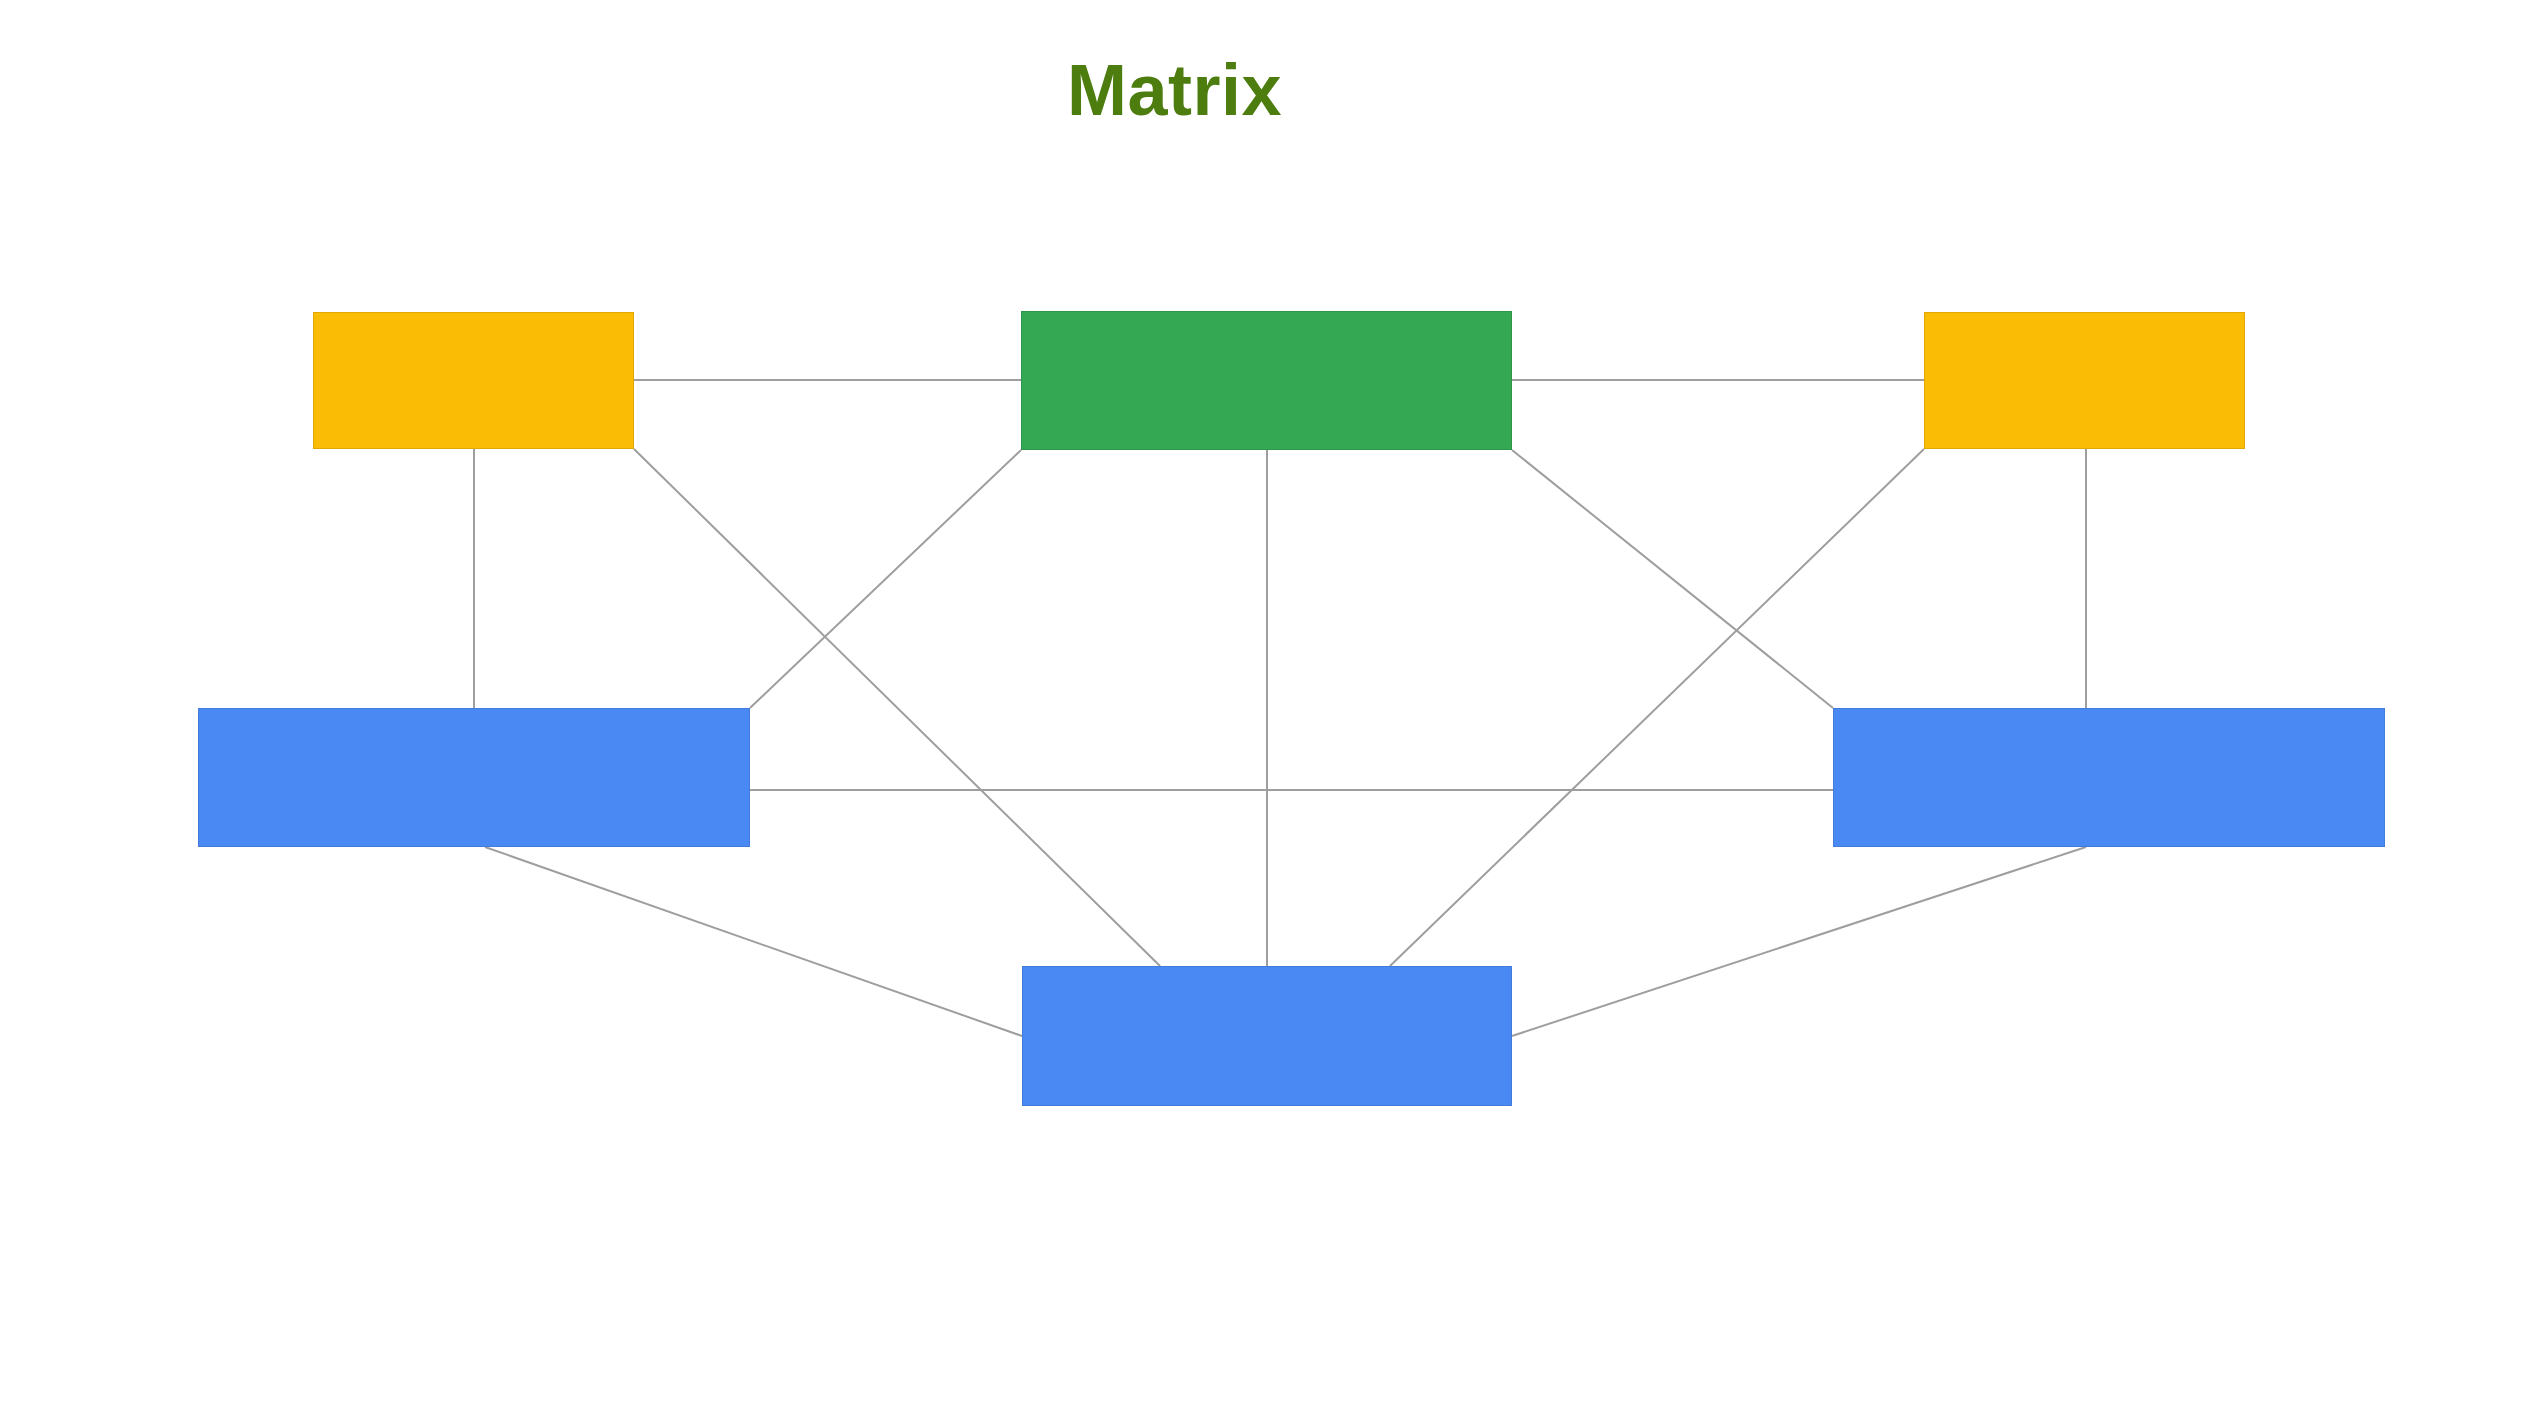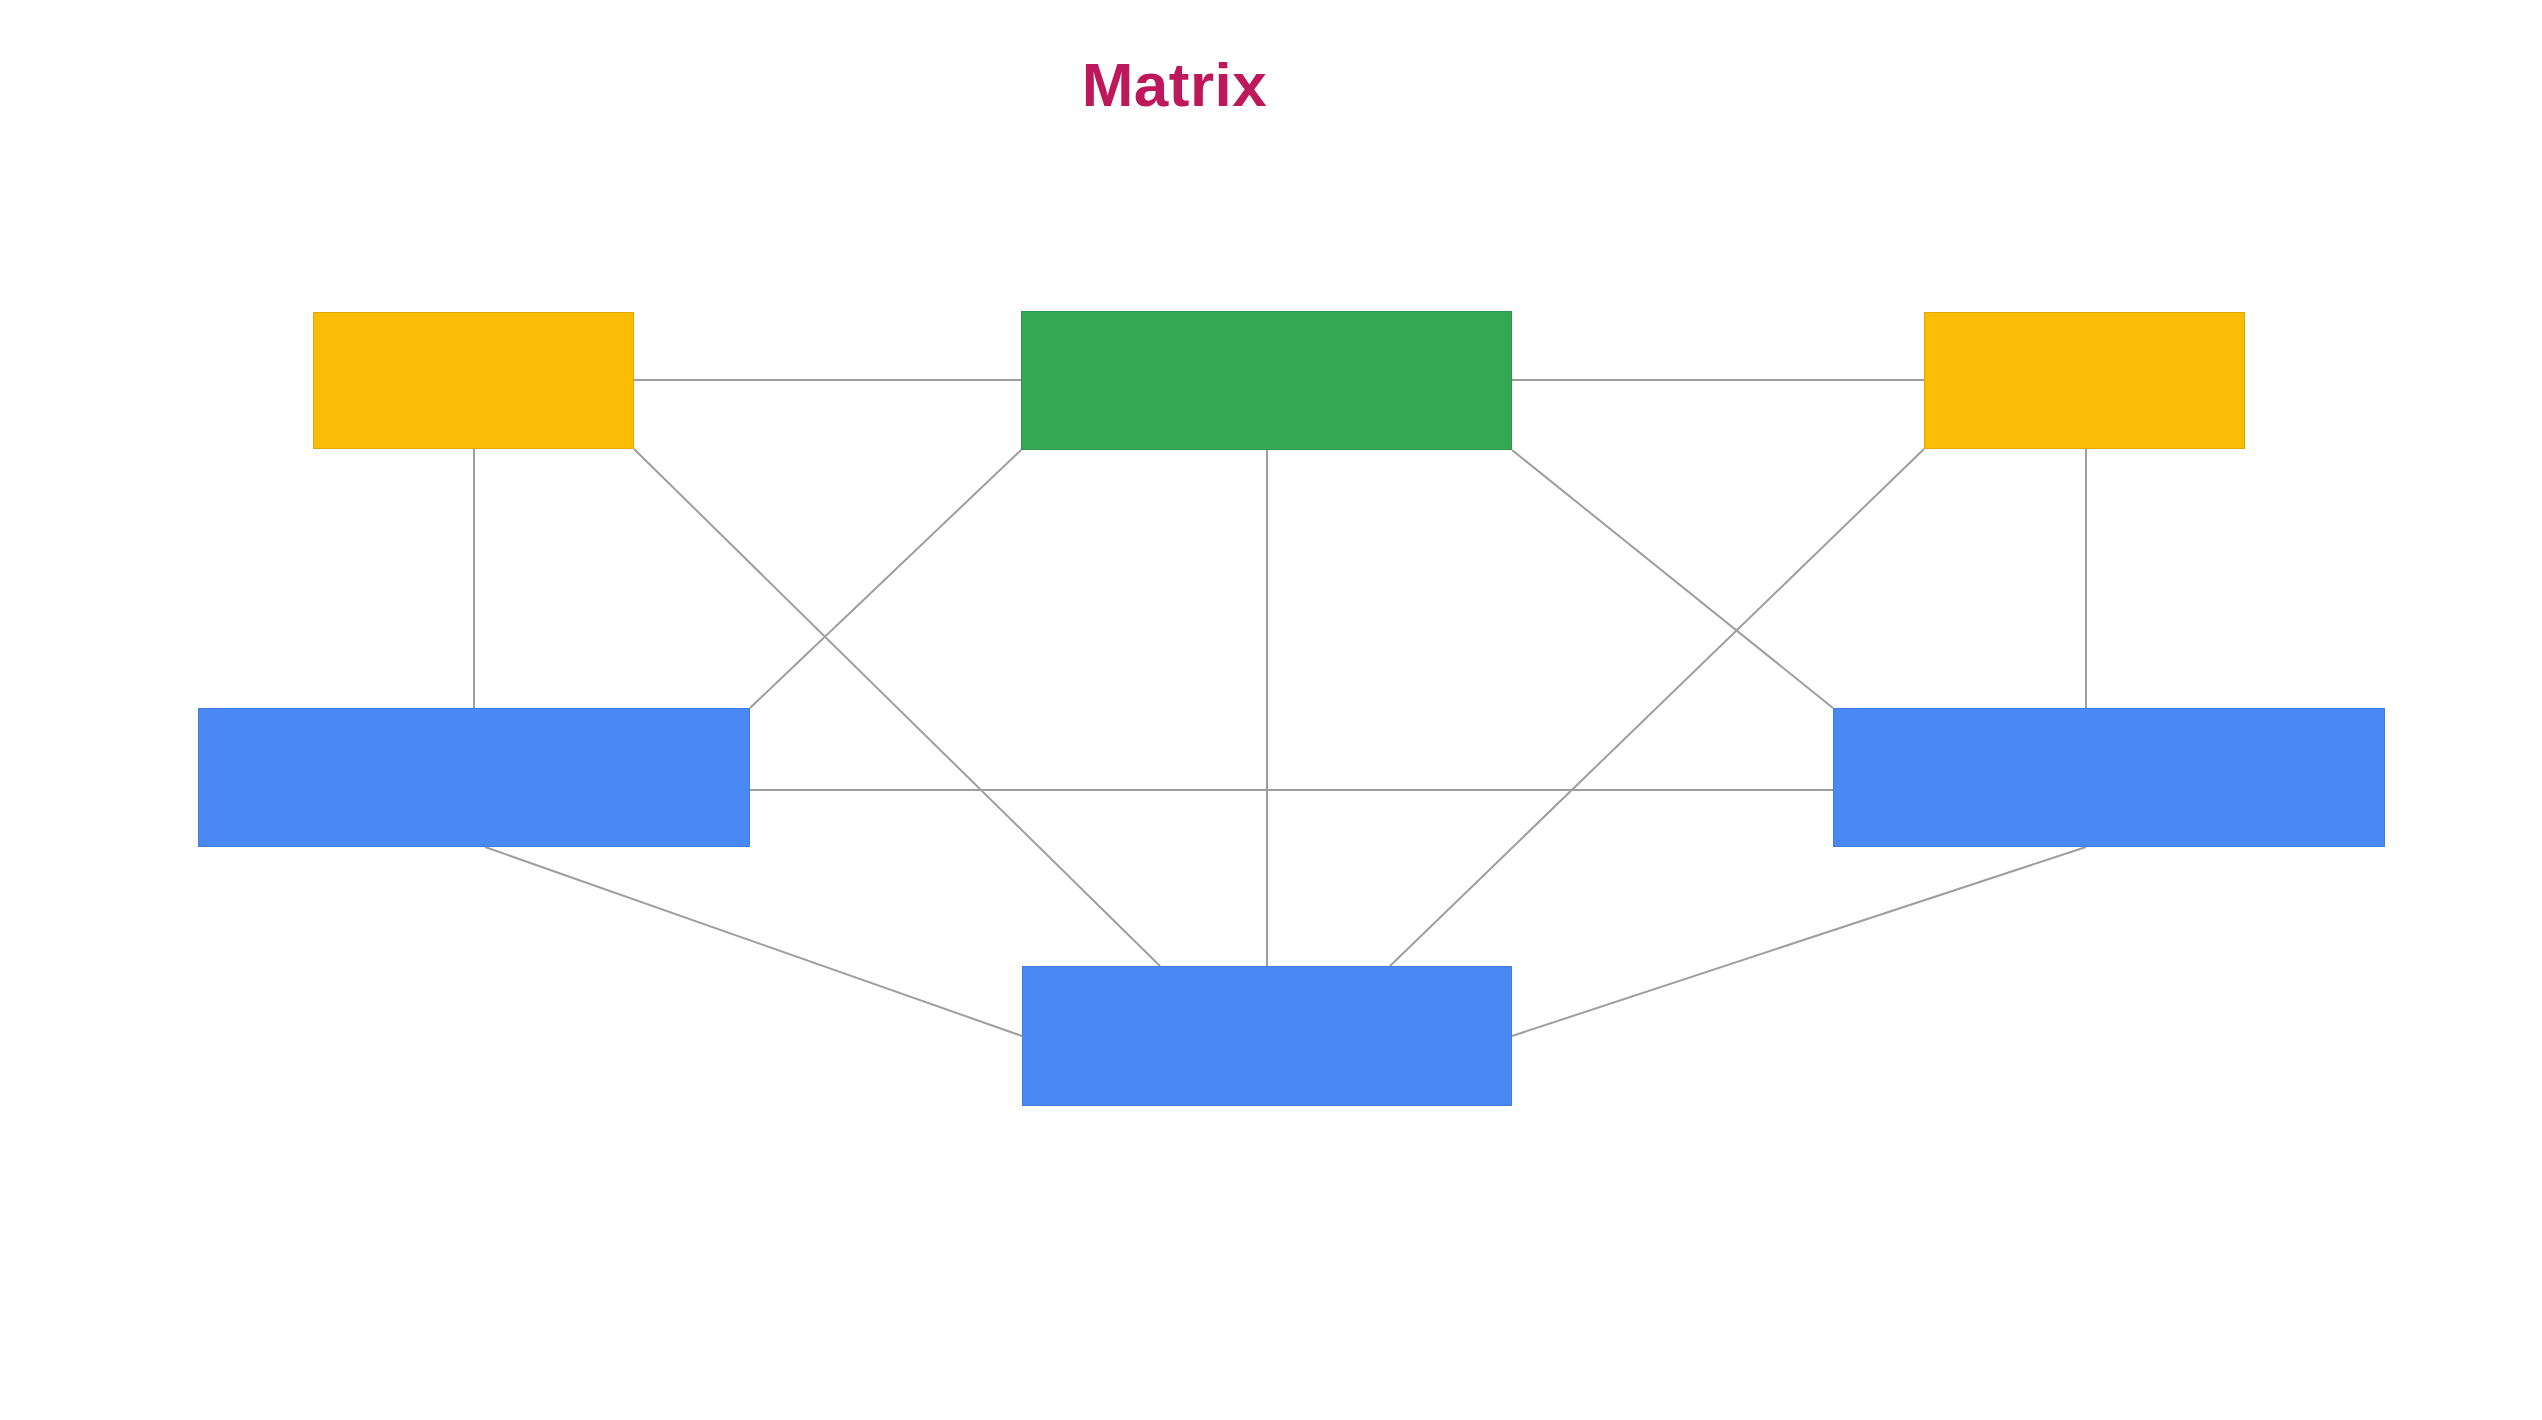--- a/index.html
+++ b/index.html
@@ -19,23 +19,23 @@
     width: 2542px;
     height: 1420px;
     background: #ffffff;
   }
   #diagram-title {
     position: absolute;
     left: 0;
     top: 54px;
     width: 2349px;
     text-align: center;
-    font-size: 62px;
+    font-size: 72px;
     font-weight: bold;
-    color: #be185d;
+    color: #4d7c0f;
     letter-spacing: 0.5px;
     line-height: 1;
     user-select: none;
   }
   #edge-layer {
     position: absolute;
     left: 0;
     top: 0;
     width: 2542px;
     height: 1420px;

